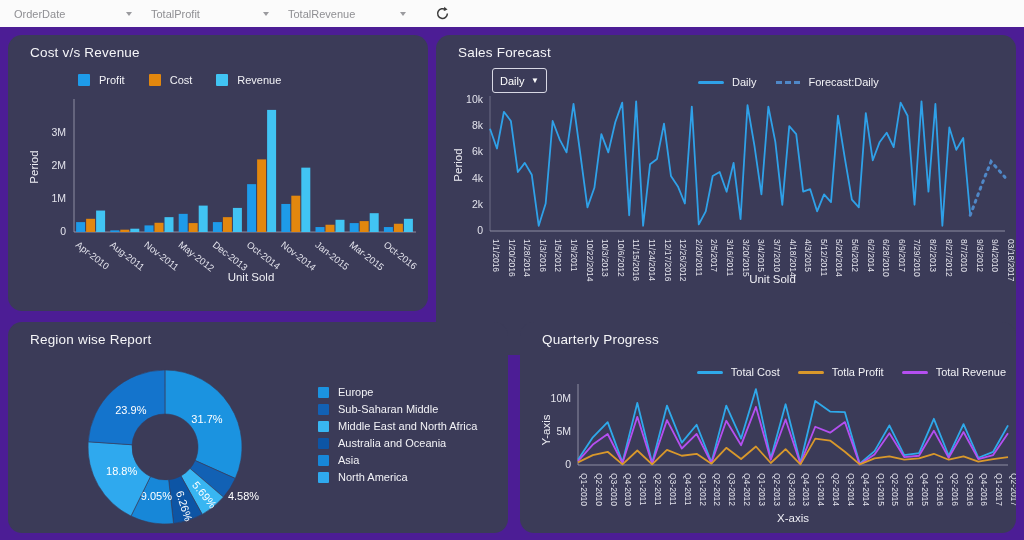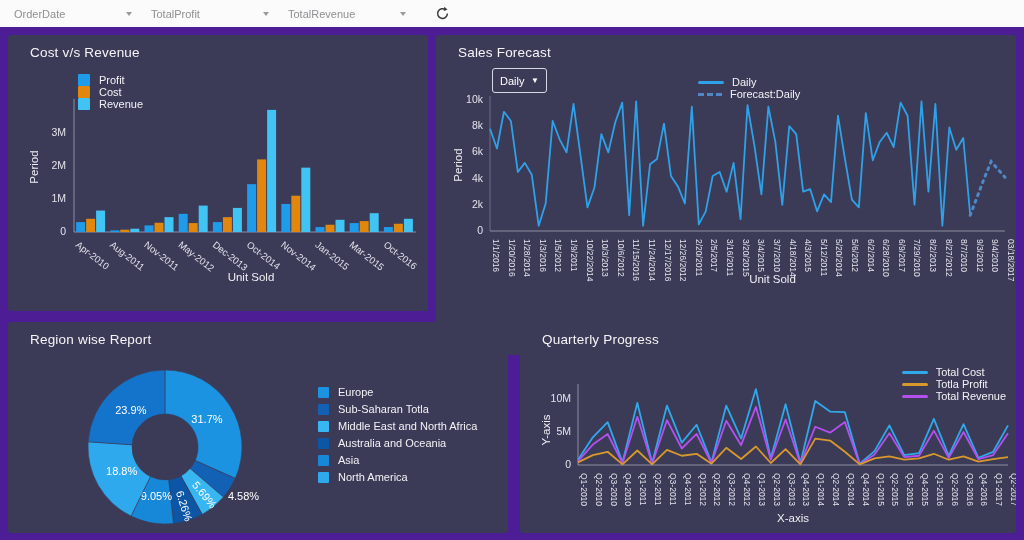--- a/index.html
+++ b/index.html
@@ -11,30 +11,30 @@
             background:#fbfbfb; display:flex; align-items:center; padding-left:14px; }
   .filter-dd { width:122px; margin-right:15px; height:20px; display:flex;
                align-items:center; justify-content:space-between; cursor:pointer; }
   .filter-dd .lbl { font-size:11px; color:#8f8f93; }
   .caret { width:0; height:0; border-left:3.5px solid transparent; border-right:3.5px solid transparent;
            border-top:4.5px solid #9a9a9e; margin-right:4px; }
   .refresh-btn { margin-left:6px; width:22px; height:22px; display:flex; align-items:center;
                  justify-content:center; cursor:pointer; }
 
   
-  .panel { position:absolute; background:#3b3b58; border-radius:3px; }
+  .panel { position:absolute; background:#3b3b58; border-radius:14px; }
   #panel1 { left:8px;   top:35px;  width:420px; height:276px; }
   #panel2 { left:436px; top:35px;  width:580px; height:320px; }
   #panel3 { left:8px;   top:322px; width:500px; height:211px; }
   #panel4 { left:520px; top:322px; width:496px; height:211px; }
   .panel-title { position:absolute; left:22px; top:10px; font-size:13.5px; color:#f5f5f8; letter-spacing:.2px; }
   .chart-svg { position:absolute; left:0; top:0; }
 
   
-  .legend { position:absolute; display:flex; align-items:flex-start;flex-direction:column; }
+  .legend { position:absolute; display:flex; align-items:flex-end; }
   .legend-item { display:flex; align-items:center; cursor:pointer; }
   .legend-item .txt { font-size:11px; color:#f2f2f6; }
   .sw-box { width:12px; height:12px; border-radius:1px; margin-right:9px; }
   .sw-line { width:26px; height:3px; border-radius:2px; margin-right:8px; }
   .sw-dash { width:24px; height:0; border-top:3px dashed #4f87c7; margin-right:8px; }
 
   #legend-bars { left:70px; top:39px; }
   #legend-bars .legend-item { margin-right:24px; }
 
   #legend-sales { left:262px; top:41px; }
@@ -216,21 +216,21 @@
 
   <div class="panel" id="panel3">
     <div class="panel-title">Region wise Report</div>
     <div class="legend" id="legend-region">
       <div class="legend-item">
         <span class="sw-box" style="background: rgb(27, 147, 224);"></span>
         <span class="txt">Europe</span>
       </div>
       <div class="legend-item">
         <span class="sw-box" style="background: rgb(18, 97, 180);"></span>
-        <span class="txt">Sub-Saharan Totla</span>
+        <span class="txt">Sub-Saharan Middle</span>
       </div>
       <div class="legend-item">
         <span class="sw-box" style="background: rgb(56, 182, 242);"></span>
         <span class="txt">Middle East and North Africa</span>
       </div>
       <div class="legend-item">
         <span class="sw-box" style="background: rgb(13, 85, 165);"></span>
         <span class="txt">Australia and Oceania</span>
       </div>
       <div class="legend-item">

